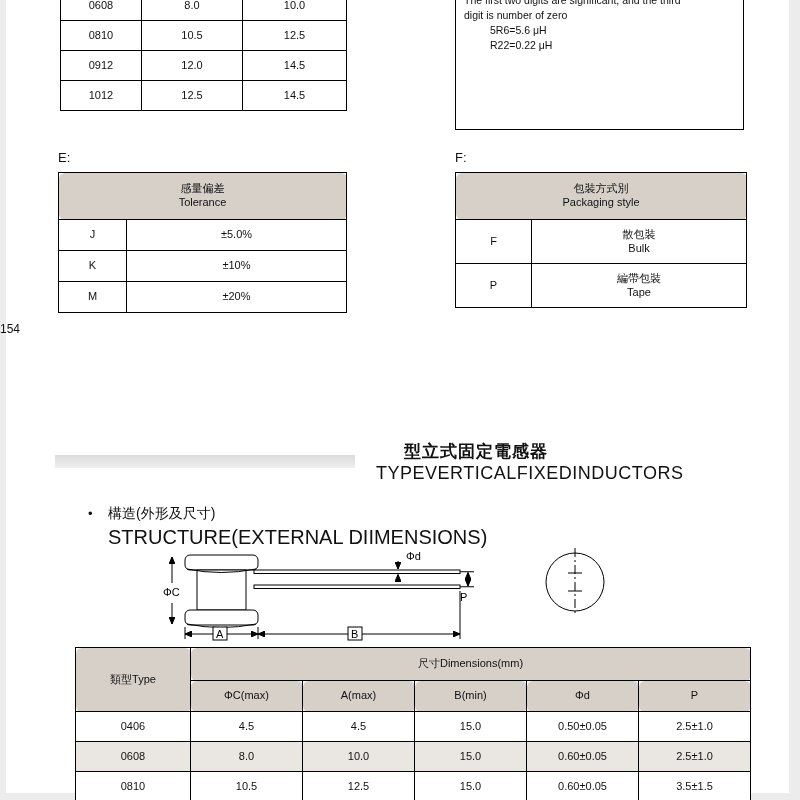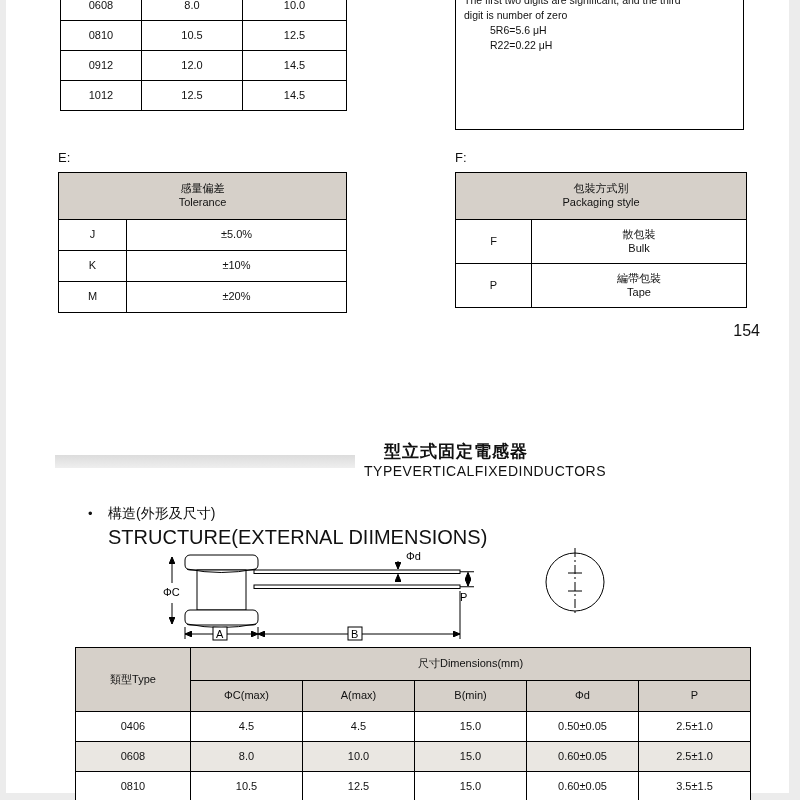--- a/index.html
+++ b/index.html
@@ -9,39 +9,39 @@
     font-family:"Liberation Sans","DejaVu Sans",sans-serif;
   }
   .edge{position:absolute;background:#ececec;z-index:0;}
   .edge-left{left:0;top:0;width:6px;height:800px;}
   .edge-right{right:0;top:0;width:11px;height:800px;}
   .edge-bottom{left:0;bottom:0;width:800px;height:7px;}
 
   .t{position:absolute;border-collapse:collapse;table-layout:fixed;background:#fff;z-index:2;}
   .t td,.t th{border:1px solid #000;text-align:center;vertical-align:middle;
     font-size:11px;font-weight:normal;padding:0;line-height:1.25;}
-  .hdr{background:#d6d0c9;}
+  .hdr{background:#d6d0c9;border-radius:6px;}
   .row-b td{background:#eae7e2;}
 
   
   .info-box{position:absolute;left:455px;top:-42px;width:289px;height:172px;
     border:1px solid #000;box-sizing:border-box;z-index:2;background:#fff;}
   .info-box p{margin:0;padding:0 0 0 8px;font-size:10.5px;line-height:15px;}
   .info-box p.ind{padding-left:34px;}
   .info-box p.gap{margin-top:4px;}
   .info-pad{padding-top:34px;}
 
   .sec-label{position:absolute;font-size:13px;z-index:2;}
 
-  .pagenum{position:absolute;left:0;top:322px;width:760px;text-align:right;font-size:16px;z-index:2;}
+  .pagenum{position:absolute;left:0;top:322px;width:760px;text-align:left;font-size:12px;z-index:2;}
 
   .title-bar{position:absolute;left:55px;top:455px;width:300px;height:13px;
     background:linear-gradient(to bottom,#dcdcdc,#efefef);z-index:1;}
-  .title-zh{position:absolute;left:384px;top:440px;font-size:17px;font-weight:bold;letter-spacing:1px;z-index:2;}
-  .title-en{position:absolute;left:364px;top:463px;font-size:14px;letter-spacing:.5px;z-index:2;}
+  .title-zh{position:absolute;left:404px;top:440px;font-size:17px;font-weight:bold;letter-spacing:1px;z-index:2;}
+  .title-en{position:absolute;left:376px;top:463px;font-size:18px;letter-spacing:.5px;z-index:2;}
 
   .structure-head{position:absolute;left:88px;top:505px;font-size:14px;z-index:2;}
   .structure-head .bullet{display:inline-block;width:20px;font-size:13px;}
   .structure-head .en{margin-left:20px;font-size:20px;margin-top:3px;}
 
   .diagram{position:absolute;left:150px;top:545px;z-index:2;}
   .diagram text{font-family:"Liberation Sans","DejaVu Sans",sans-serif;font-size:11px;fill:#000;}
   .diagram line,.diagram path,.diagram rect,.diagram circle{stroke:#000;stroke-width:1;}
 
   .dims td{height:29px;}

